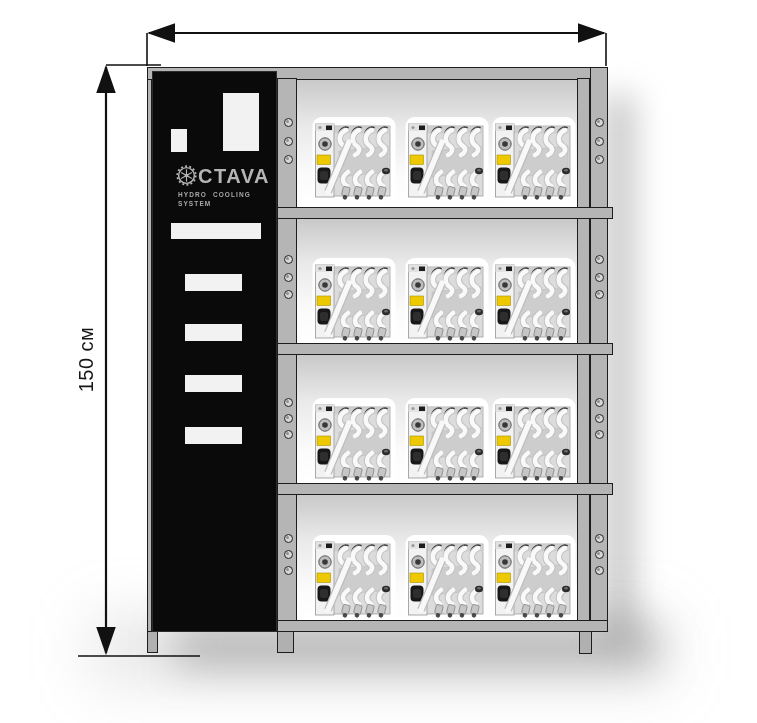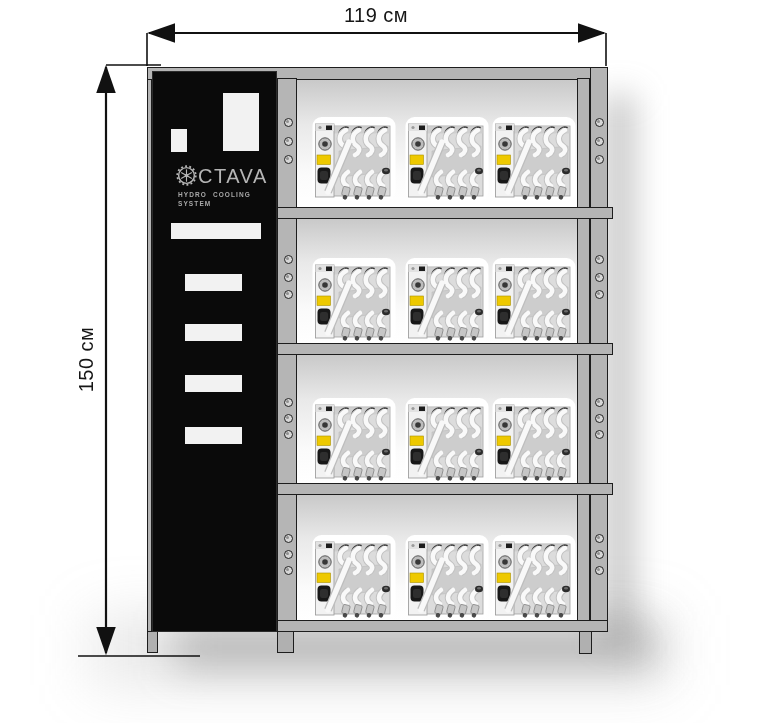--- a/index.html
+++ b/index.html
@@ -22,21 +22,21 @@
   .frame{position:absolute;background:#b5b5b5;border:1px solid #1d1d1d;box-sizing:border-box;z-index:3;}
   .compartment{position:absolute;z-index:1;background:linear-gradient(180deg,#c9c9c9 0%,#e9e9e9 35%,#fbfbfb 75%,#ffffff 100%);}
   .foot{position:absolute;background:#b0b0b0;border:1px solid #1d1d1d;box-sizing:border-box;z-index:2;}
   .hole{position:absolute;width:9px;height:9px;border-radius:50%;background:#d6d6d6;border:1.6px solid #222;box-sizing:border-box;z-index:4;}
   .hole::after{content:"";position:absolute;left:1.5px;top:1.5px;width:3px;height:3px;border-radius:50%;background:#8f8f8f;}
 
   
   .black-panel{position:absolute;left:152px;top:71px;width:125px;height:561px;background:#0a0a0a;border:1px solid #2c2c2c;box-sizing:border-box;z-index:3;}
   .cutout{position:absolute;background:#f2f2f2;}
   .logo-row{position:absolute;left:23px;top:93px;display:flex;align-items:center;gap:1px;}
-  .logo-text{color:#b5b5b5;font-size:20px;letter-spacing:1.5px;font-weight:400;line-height:20px;}
+  .logo-text{color:#b5b5b5;font-size:20px;letter-spacing:1.5px;font-weight:700;line-height:20px;}
   .subtitle{position:absolute;left:25px;top:118px;color:#a8a8a8;font-size:6.5px;font-weight:bold;letter-spacing:1.1px;line-height:9px;word-spacing:3px;}
 
   
   .device{position:absolute;width:84px;height:88px;z-index:2;}
   .device svg{display:block;width:84px;height:88px;}
 </style>
 </head>
 <body>
 
 <div class="canvas">
@@ -49,21 +49,20 @@
     </defs>
 
     <line x1="149" y1="33" x2="604" y2="33" stroke="#111" stroke-width="2.2" marker-start="url(#arr)" marker-end="url(#arr)"></line>
     <line x1="147" y1="33" x2="147" y2="66" stroke="#111" stroke-width="1.6"></line>
     <line x1="606" y1="33" x2="606" y2="66" stroke="#111" stroke-width="1.6"></line>
 
     <line x1="106" y1="67" x2="106" y2="653" stroke="#111" stroke-width="2.2" marker-start="url(#arr)" marker-end="url(#arr)"></line>
     <line x1="106" y1="65" x2="161" y2="65" stroke="#111" stroke-width="1.6"></line>
     <line x1="78" y1="656" x2="200" y2="656" stroke="#111" stroke-width="1.6"></line>
   </svg>
-  <div class="dim-label top">119 см</div>
   <div class="dim-label left">150 см</div>
 
   <div class="shadow shadow-right"></div>
   <div class="shadow shadow-bottom"></div>
   <div class="shadow shadow-haze"></div>
 
   <div class="compartment" style="left:297px;top:80px;width:280px;height:127px"></div>
   <div class="compartment" style="left:297px;top:219px;width:280px;height:124px"></div>
   <div class="compartment" style="left:297px;top:355px;width:280px;height:128px"></div>
   <div class="compartment" style="left:297px;top:495px;width:280px;height:125px"></div>

